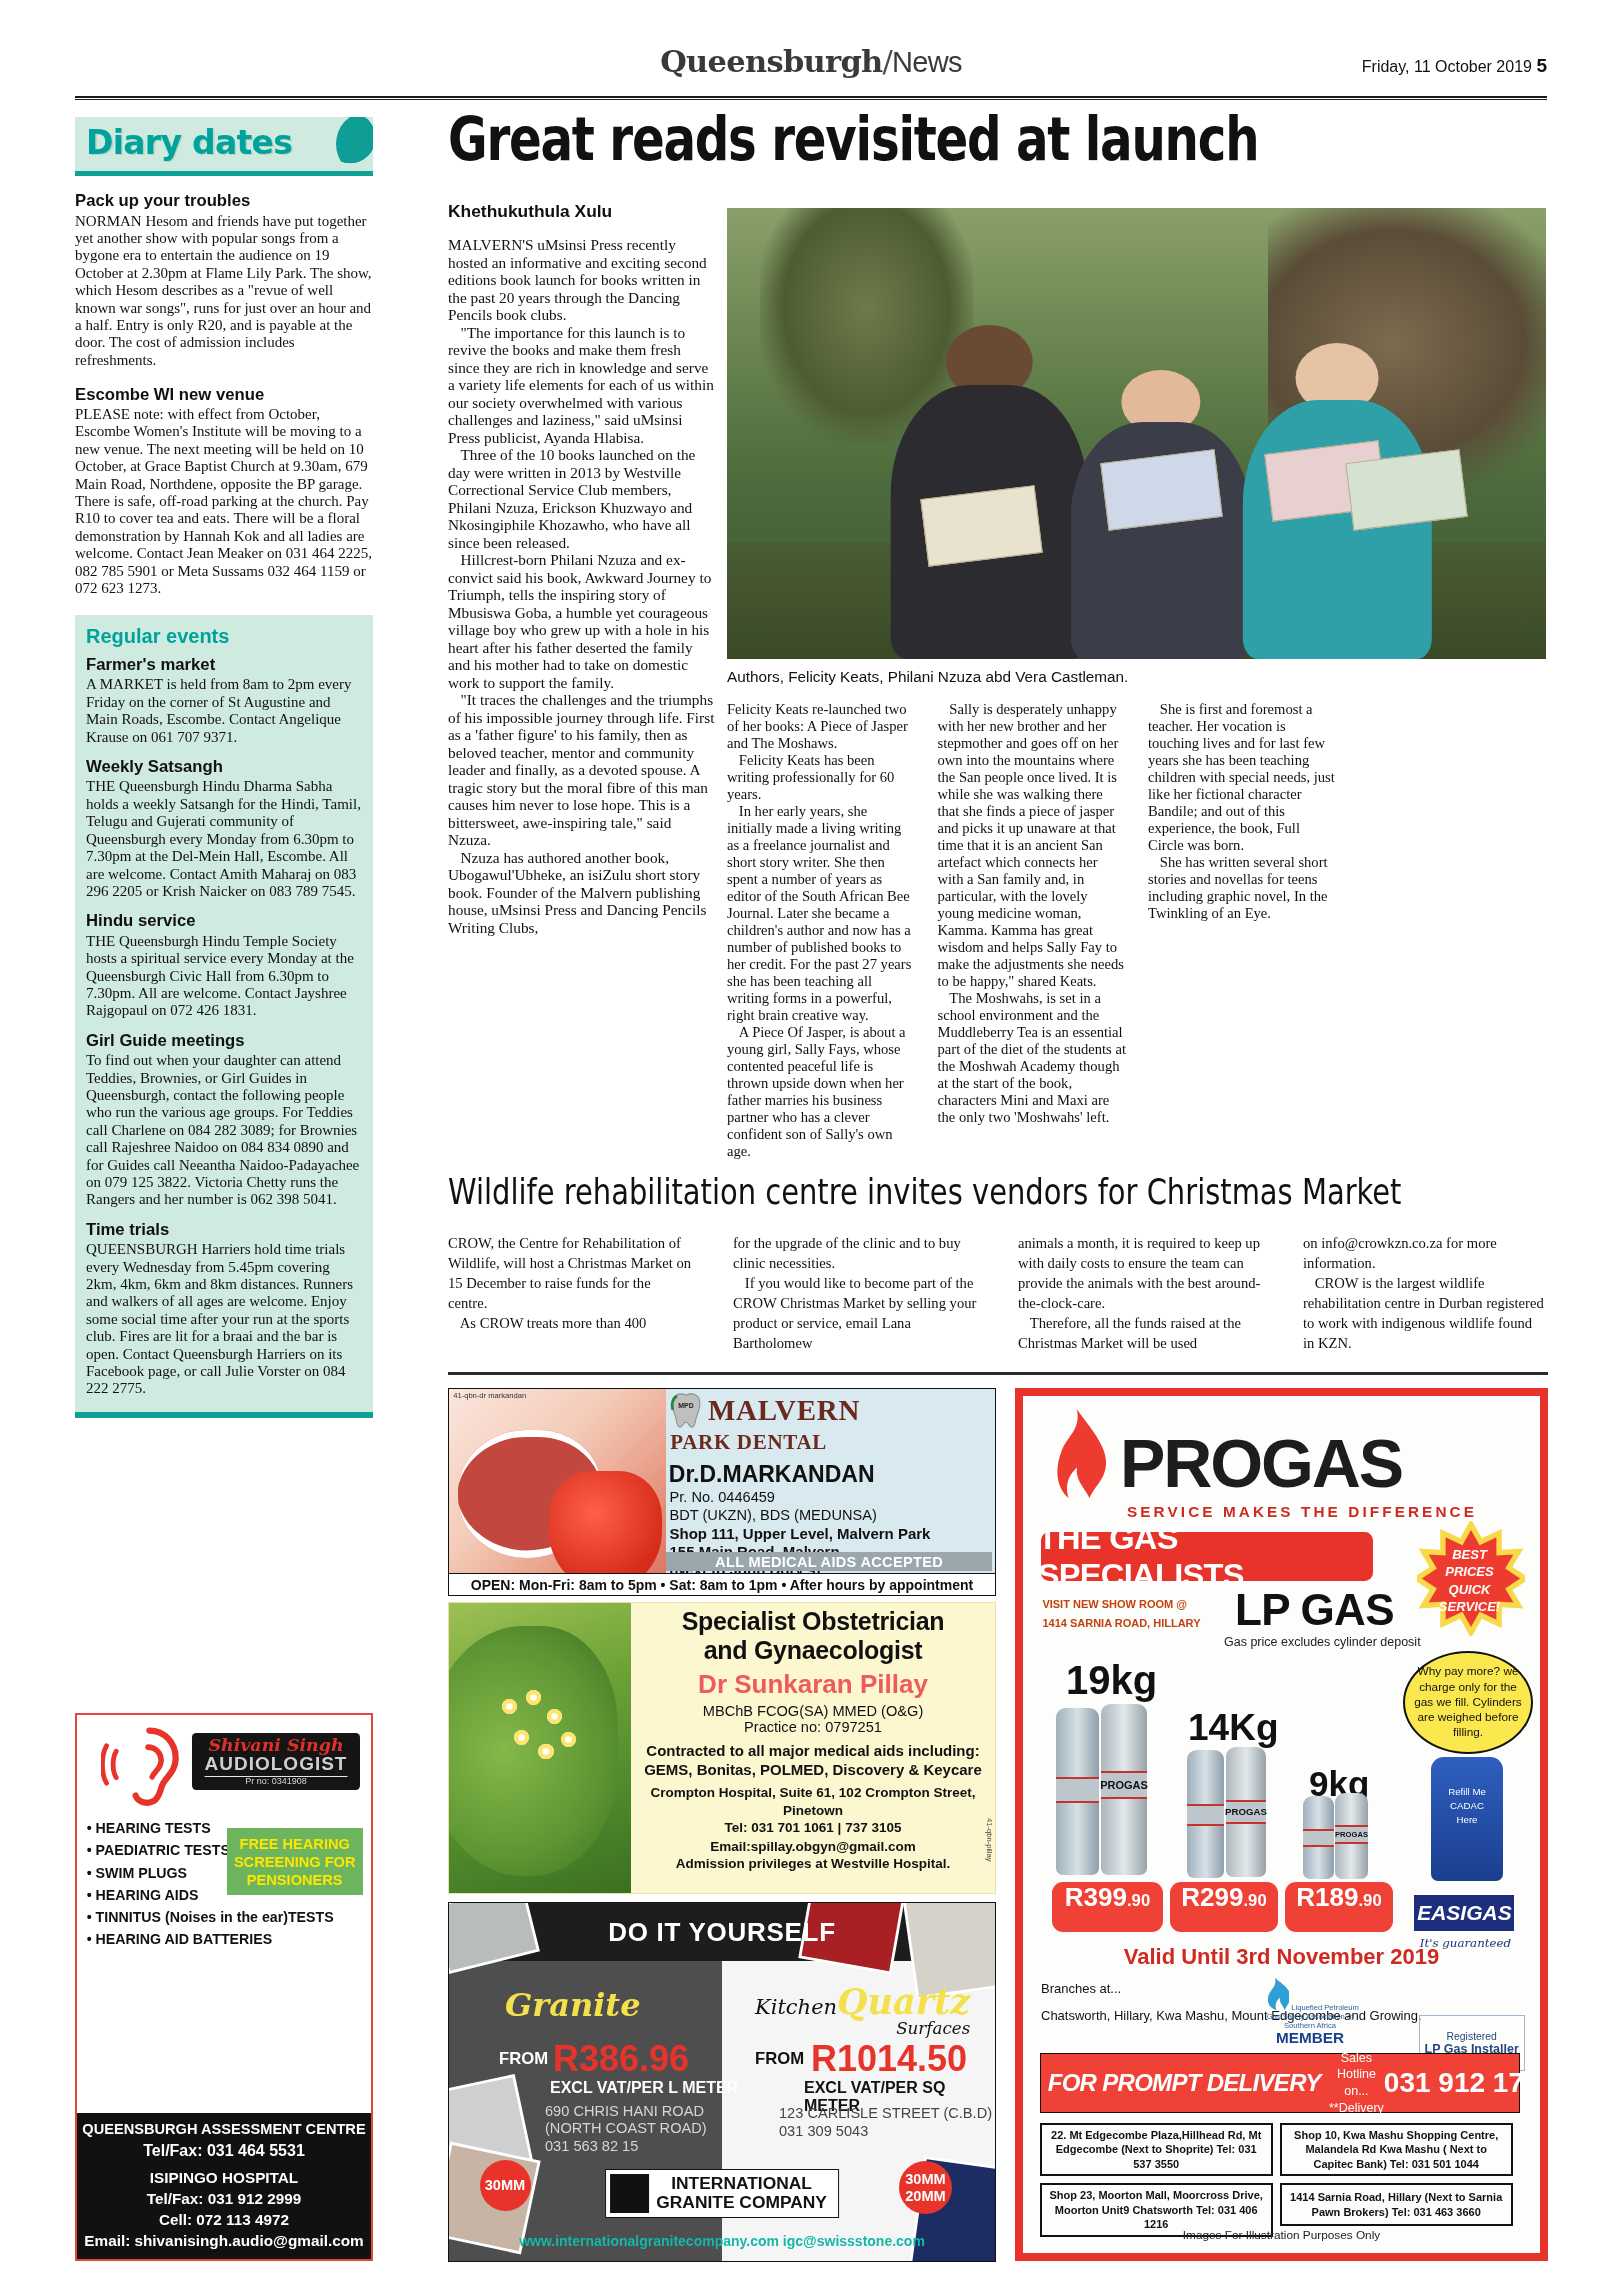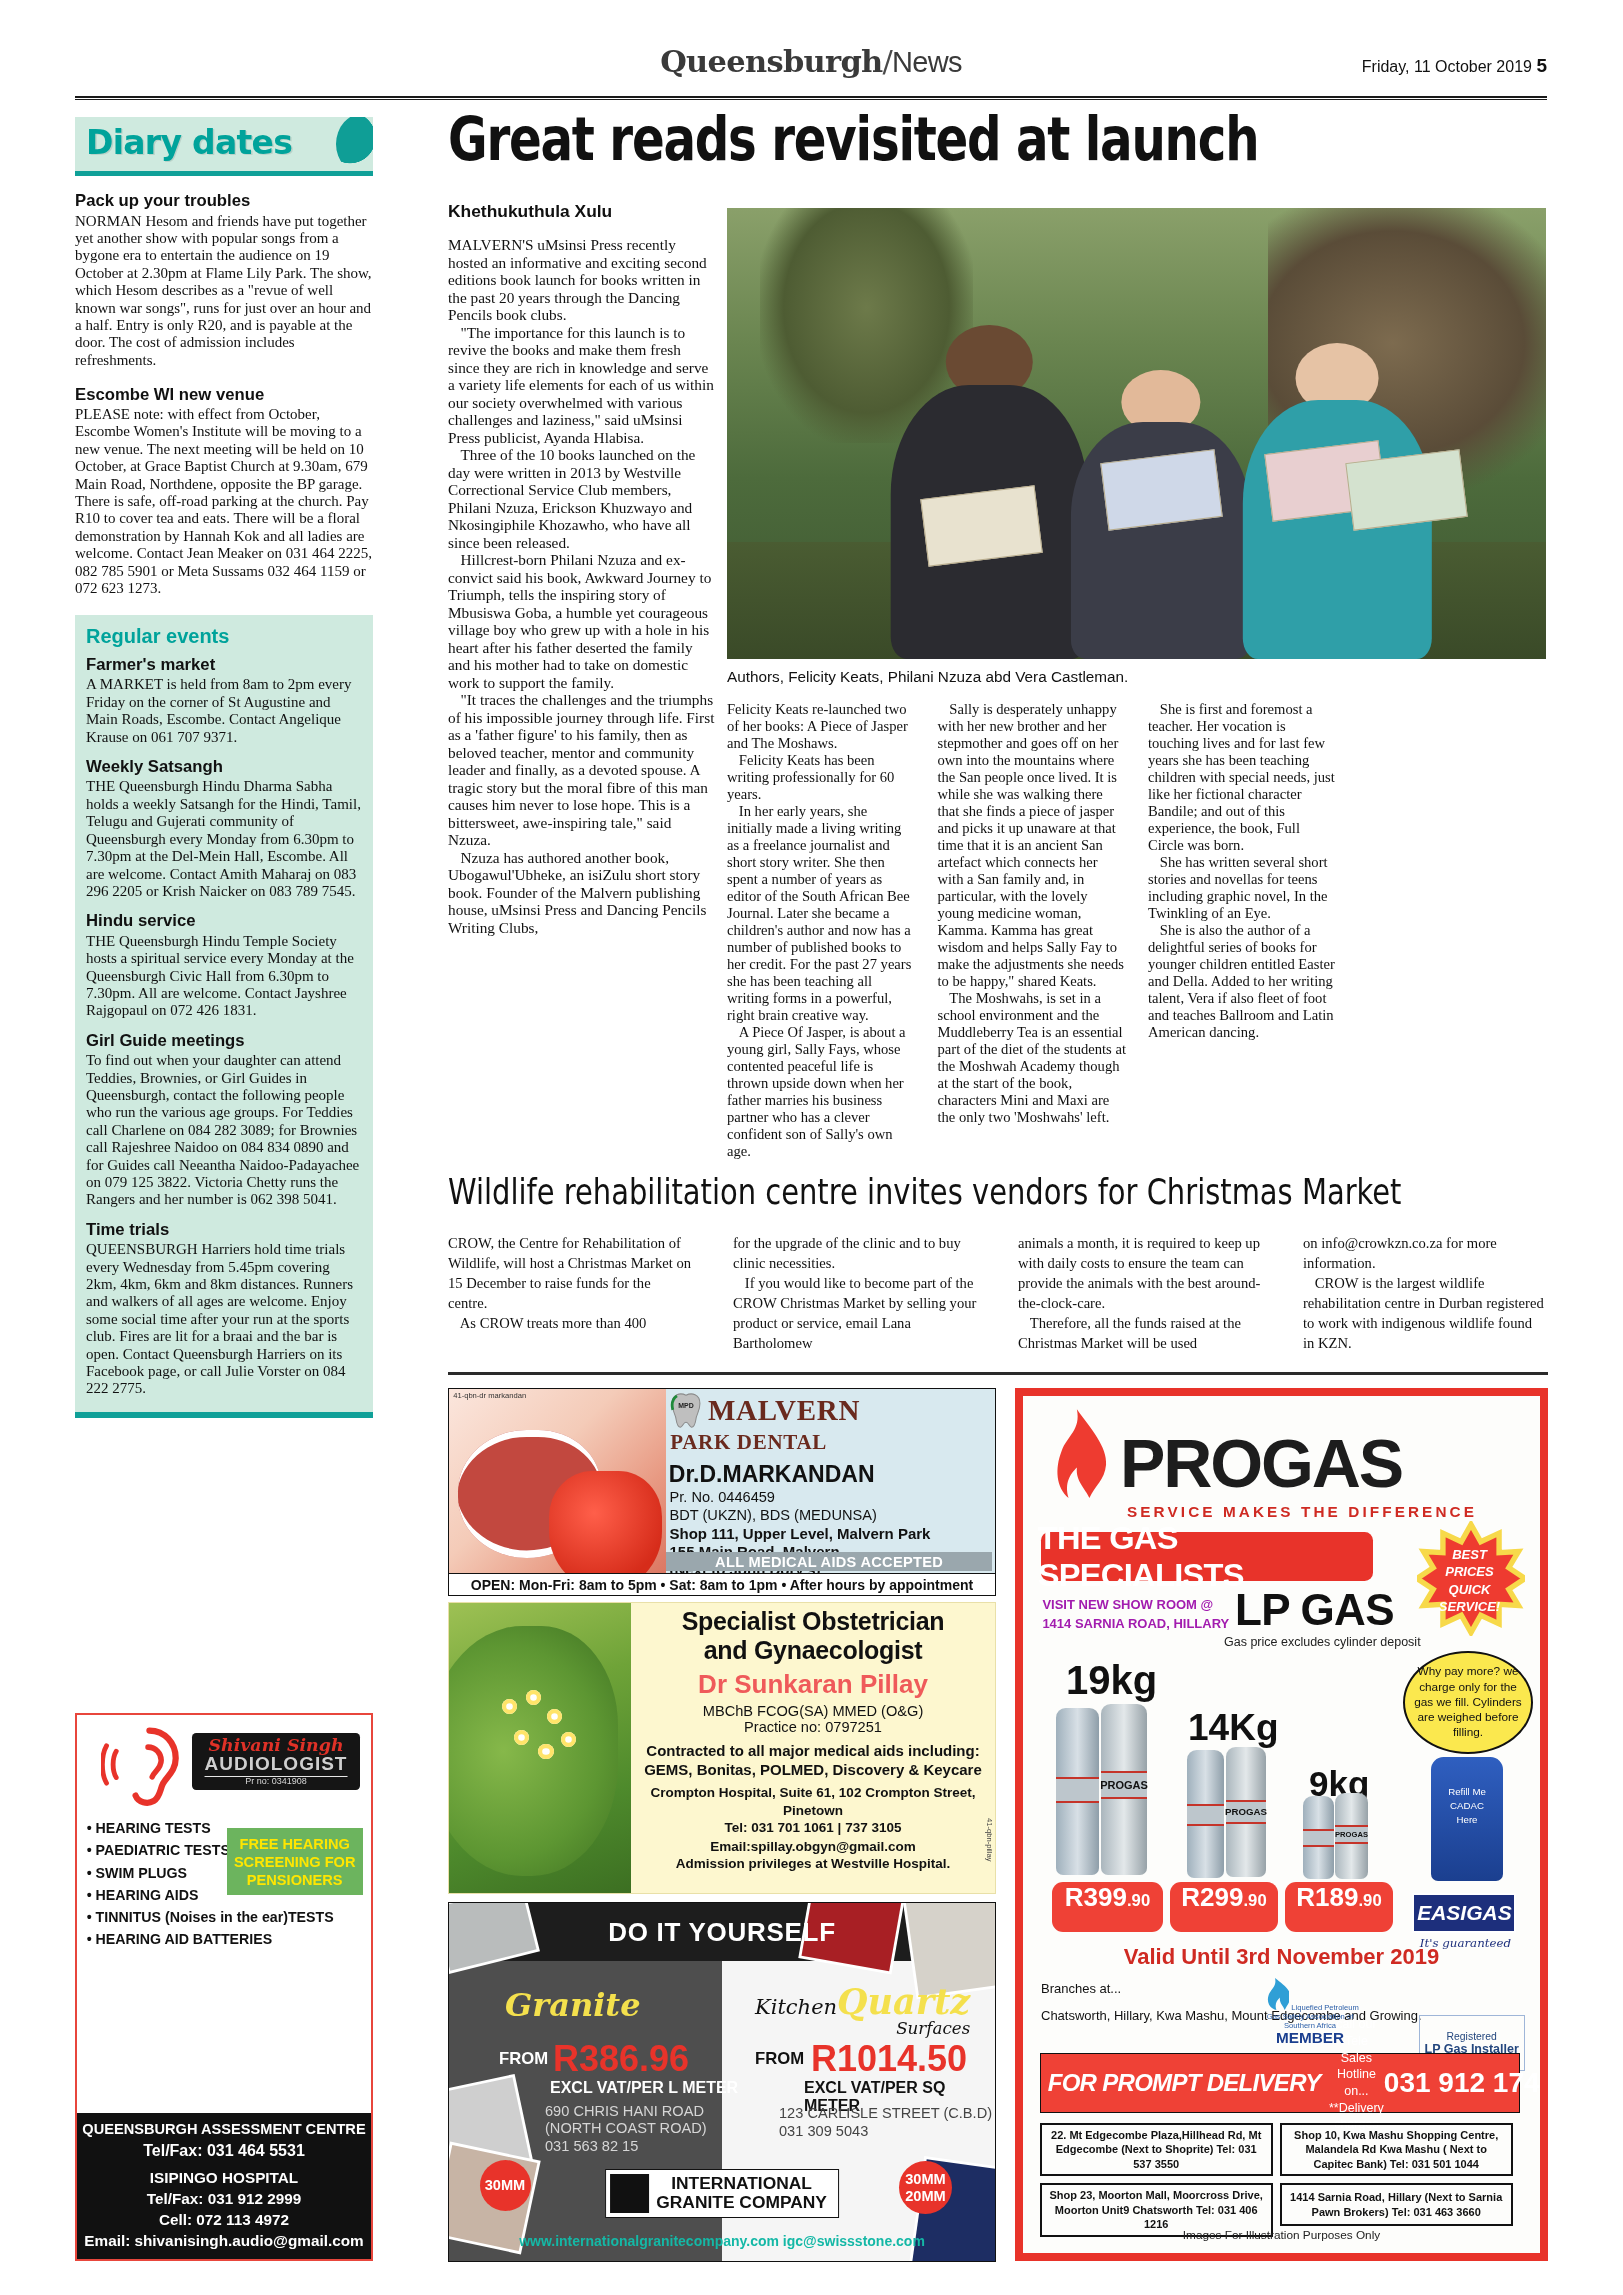--- a/index.html
+++ b/index.html
@@ -474,21 +474,21 @@
     position: absolute; right: 15.3px; top: 125px; width: 108px; height: 115px;
   }
   .pg-burst-text {
     position: absolute; right: 33px; top: 150px; width: 75px; text-align: center;
     font-family: "Liberation Sans", sans-serif; font-weight: 700; font-style: italic;
     font-size: 13px; color: #fff; line-height: 17.4px; z-index: 3;
   }
   .pg-show {
     position: absolute; left: 19.4px; top: 199px;
     font-family: "Liberation Sans", sans-serif; font-weight: 700;
-    font-size: 13px; color: #a21caf; line-height: 19px;
+    font-size: 11px; color: #c2410c; line-height: 19px;
   }
   .pg-lpgas {
     position: absolute; left: 212px; top: 189px;
     font-family: "Liberation Sans", sans-serif; font-weight: 700;
     font-size: 44px; color: #111; letter-spacing: -0.7px;
   }
   .pg-deposit {
     position: absolute; left: 201px; top: 239px;
     font-family: "Liberation Sans", sans-serif; font-size: 12.5px; color: #222;
   }
@@ -712,21 +712,20 @@
     <p>In her early years, she initially made a living writing as a freelance journalist and short story writer. She then spent a number of years as editor of the South African Bee Journal. Later she became a children's author and now has a number of published books to her credit. For the past 27 years she has been teaching all writing forms in a powerful, right brain creative way.</p>
     <p>A Piece Of Jasper, is about a young girl, Sally Fays, whose contented peaceful life is thrown upside down when her father marries his business partner who has a clever confident son of Sally's own age.</p>
   </div>
   <div class="col">
     <p>Sally is desperately unhappy with her new brother and her stepmother and goes off on her own into the mountains where the San people once lived. It is while she was walking there that she finds a piece of jasper and picks it up unaware at that time that it is an ancient San artefact which connects her with a San family and, in particular, with the lovely young medicine woman, Kamma. Kamma has great wisdom and helps Sally Fay to make the adjustments she needs to be happy," shared Keats.</p>
     <p>The Moshwahs, is set in a school environment and the Muddleberry Tea is an essential part of the diet of the students at the Moshwah Academy though at the start of the book, characters Mini and Maxi are the only two 'Moshwahs' left.</p>
   </div>
   <div class="col">
     <p>She is first and foremost a teacher. Her vocation is touching lives and for last few years she has been teaching children with special needs, just like her fictional character Bandile; and out of this experience, the book, Full Circle was born.</p>
     <p>She has written several short stories and novellas for teens including graphic novel, In the Twinkling of an Eye.</p>
-    <p>She is also the author of a delightful series of books for younger children entitled Easter and Della. Added to her writing talent, Vera if also fleet of foot and teaches Ballroom and Latin American dancing.</p>
   </div>
   <div class="col"></div>
 </div>
 
 <div class="headline2">Wildlife rehabilitation centre invites vendors for Christmas Market</div>
 <div class="a2">
   <div class="col">
     <p class="noind">CROW, the Centre for Rehabilitation of Wildlife, will host a Christmas Market on 15 December to raise funds for the centre.</p>
     <p>As CROW treats more than 400</p>
   </div>

